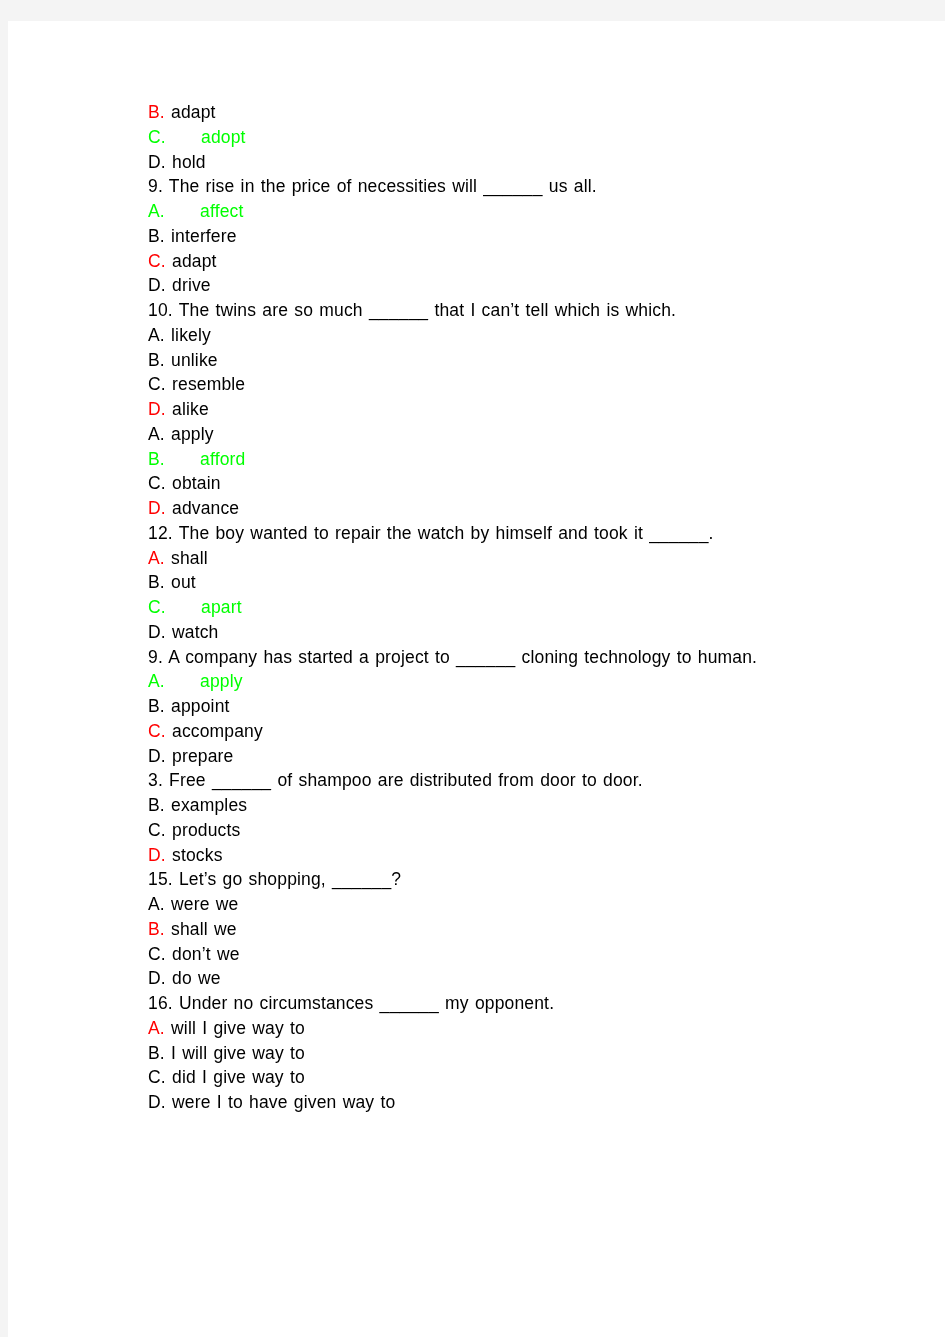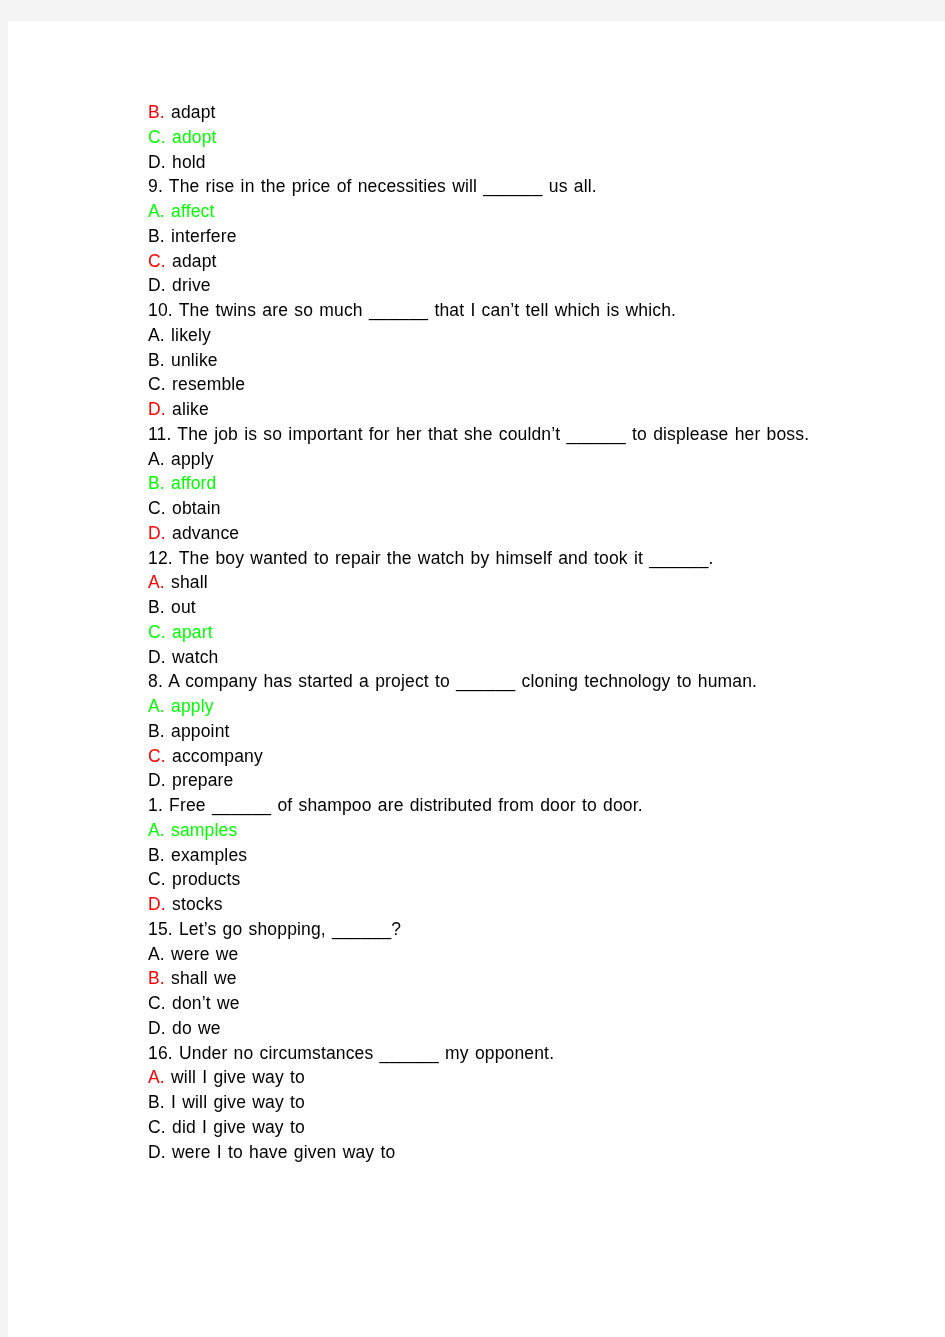--- a/index.html
+++ b/index.html
@@ -47,57 +47,55 @@
   .line.opt {
     word-spacing: 1.2px;
   }
   .tag {
     color: #000000;
   }
   .tag.red   { color: #ff0000; }
   .tag.green { color: #00ff00; }
   .body-text { color: #000000; }
   .body-text.red   { color: #000000; }
-  .body-text.green { color: #00ff00; }
+  .body-text.green { color: #00ff00; margin-left: 29px; }
 </style>
 </head>
 <body>
 
 <div id="page">
   <div id="content">
       <div class="line opt" id="q8-opt-b"><span class="tag red">B.</span> <span class="body-text black">adapt</span></div>
       <div class="line opt" id="q8-opt-c"><span class="tag green">C.</span> <span class="body-text green">adopt</span></div>
       <div class="line opt" id="q8-opt-d"><span class="tag black">D.</span> <span class="body-text black">hold</span></div>
       <div class="line stem" id="q9-stem"><span class="body-text black">9. The rise in the price of necessities will ______ us all.</span></div>
       <div class="line opt" id="q9-opt-a"><span class="tag green">A.</span> <span class="body-text green">affect</span></div>
       <div class="line opt" id="q9-opt-b"><span class="tag black">B.</span> <span class="body-text black">interfere</span></div>
       <div class="line opt" id="q9-opt-c"><span class="tag red">C.</span> <span class="body-text black">adapt</span></div>
       <div class="line opt" id="q9-opt-d"><span class="tag black">D.</span> <span class="body-text black">drive</span></div>
       <div class="line stem" id="q10-stem"><span class="body-text black">10. The twins are so much ______ that I can’t tell which is which.</span></div>
       <div class="line opt" id="q10-opt-a"><span class="tag black">A.</span> <span class="body-text black">likely</span></div>
       <div class="line opt" id="q10-opt-b"><span class="tag black">B.</span> <span class="body-text black">unlike</span></div>
       <div class="line opt" id="q10-opt-c"><span class="tag black">C.</span> <span class="body-text black">resemble</span></div>
       <div class="line opt" id="q10-opt-d"><span class="tag red">D.</span> <span class="body-text black">alike</span></div>
-      <div class="line stem" id="q11-stem"><span class="body-text black">11. The job is so important for her that she couldn’t ______ to displease her boss.</span></div>
       <div class="line opt" id="q11-opt-a"><span class="tag black">A.</span> <span class="body-text black">apply</span></div>
       <div class="line opt" id="q11-opt-b"><span class="tag green">B.</span> <span class="body-text green">afford</span></div>
       <div class="line opt" id="q11-opt-c"><span class="tag black">C.</span> <span class="body-text black">obtain</span></div>
       <div class="line opt" id="q11-opt-d"><span class="tag red">D.</span> <span class="body-text black">advance</span></div>
       <div class="line stem" id="q12-stem"><span class="body-text black">12. The boy wanted to repair the watch by himself and took it ______.</span></div>
       <div class="line opt" id="q12-opt-a"><span class="tag red">A.</span> <span class="body-text black">shall</span></div>
       <div class="line opt" id="q12-opt-b"><span class="tag black">B.</span> <span class="body-text black">out</span></div>
       <div class="line opt" id="q12-opt-c"><span class="tag green">C.</span> <span class="body-text green">apart</span></div>
       <div class="line opt" id="q12-opt-d"><span class="tag black">D.</span> <span class="body-text black">watch</span></div>
-      <div class="line stem" id="q13-stem"><span class="body-text black">8. A company has started a project to ______ cloning technology to human.</span></div>
+      <div class="line stem" id="q13-stem"><span class="body-text black">9. A company has started a project to ______ cloning technology to human.</span></div>
       <div class="line opt" id="q13-opt-a"><span class="tag green">A.</span> <span class="body-text green">apply</span></div>
       <div class="line opt" id="q13-opt-b"><span class="tag black">B.</span> <span class="body-text black">appoint</span></div>
       <div class="line opt" id="q13-opt-c"><span class="tag red">C.</span> <span class="body-text black">accompany</span></div>
       <div class="line opt" id="q13-opt-d"><span class="tag black">D.</span> <span class="body-text black">prepare</span></div>
-      <div class="line stem" id="q14-stem"><span class="body-text black">1. Free ______ of shampoo are distributed from door to door.</span></div>
-      <div class="line opt" id="q14-opt-a"><span class="tag green">A.</span> <span class="body-text green">samples</span></div>
+      <div class="line stem" id="q14-stem"><span class="body-text black">3. Free ______ of shampoo are distributed from door to door.</span></div>
       <div class="line opt" id="q14-opt-b"><span class="tag black">B.</span> <span class="body-text black">examples</span></div>
       <div class="line opt" id="q14-opt-c"><span class="tag black">C.</span> <span class="body-text black">products</span></div>
       <div class="line opt" id="q14-opt-d"><span class="tag red">D.</span> <span class="body-text red">stocks</span></div>
       <div class="line stem" id="q15-stem"><span class="body-text black">15. Let’s go shopping, ______?</span></div>
       <div class="line opt" id="q15-opt-a"><span class="tag black">A.</span> <span class="body-text black">were we</span></div>
       <div class="line opt" id="q15-opt-b"><span class="tag red">B.</span> <span class="body-text black">shall we</span></div>
       <div class="line opt" id="q15-opt-c"><span class="tag black">C.</span> <span class="body-text black">don’t we</span></div>
       <div class="line opt" id="q15-opt-d"><span class="tag black">D.</span> <span class="body-text black">do we</span></div>
       <div class="line stem" id="q16-stem"><span class="body-text black">16. Under no circumstances ______ my opponent.</span></div>
       <div class="line opt" id="q16-opt-a"><span class="tag red">A.</span> <span class="body-text black">will I give way to</span></div>

